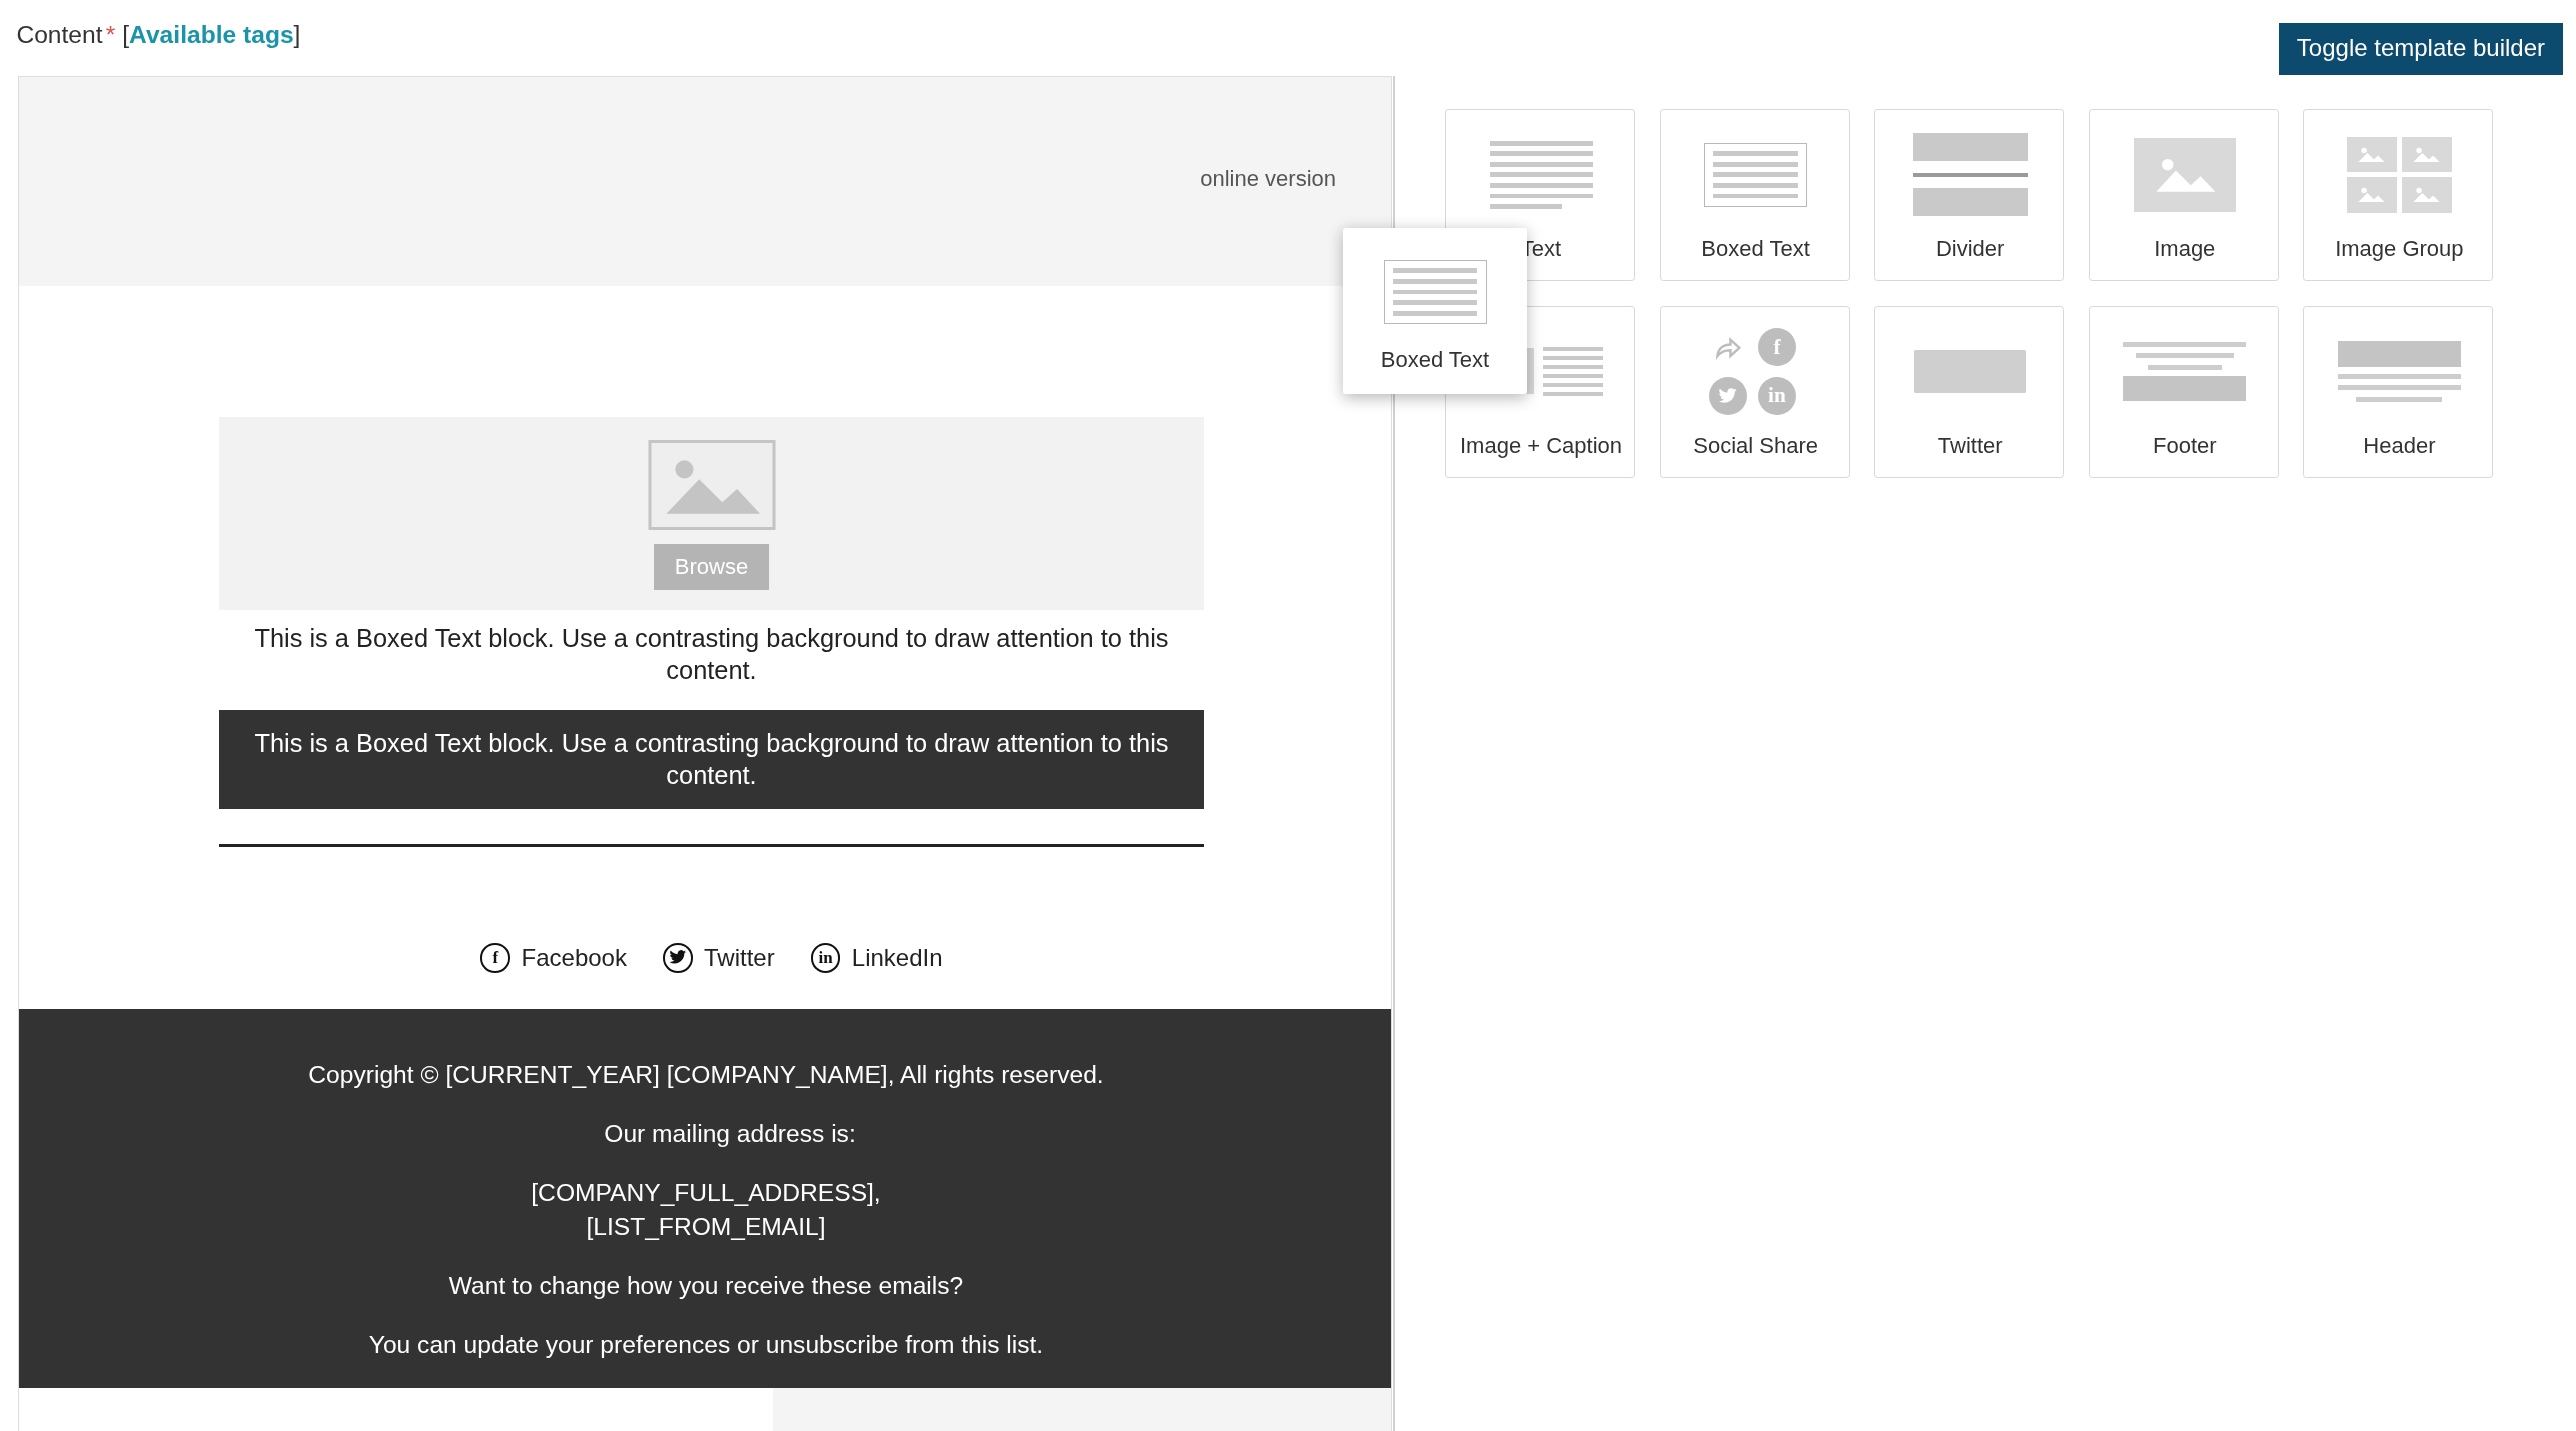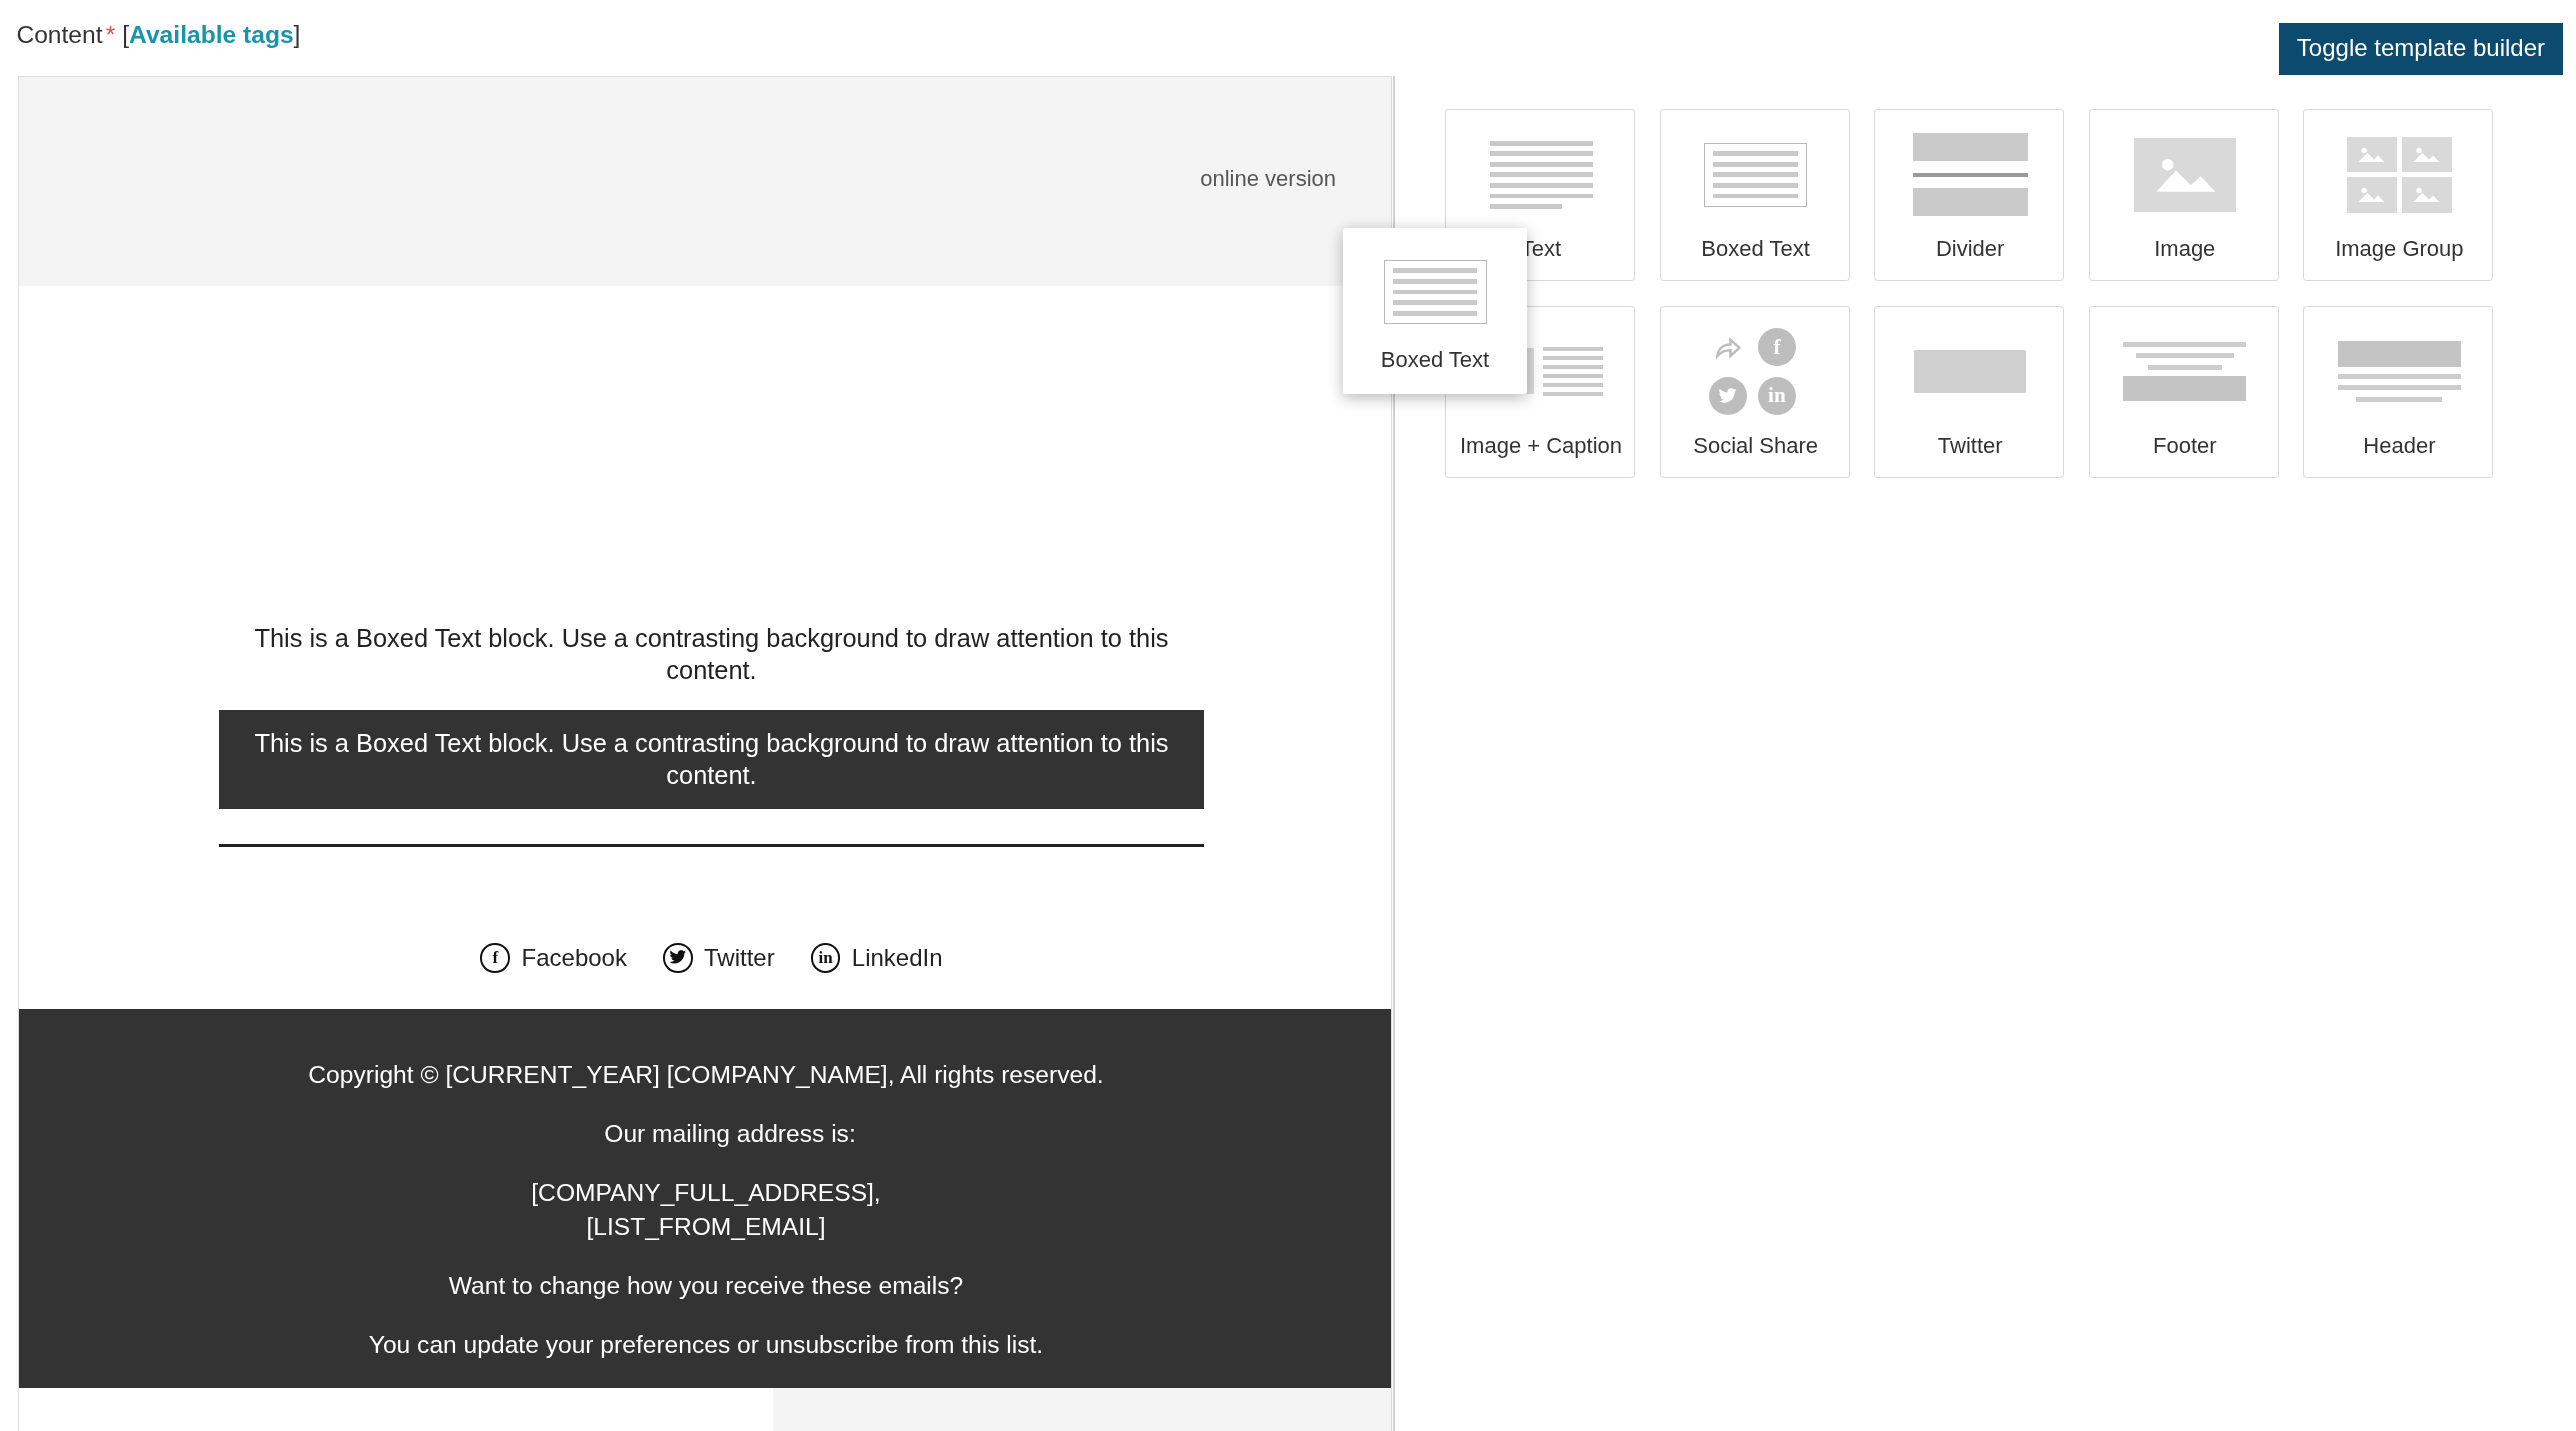--- a/index.html
+++ b/index.html
@@ -482,20 +482,29 @@
 </div>
 
 <div id="editor-pane">
 
   <div id="preheader">
     <div id="preheader-text">online version</div>
   </div>
 
   <div id="email-body">
 
+    <div class="img-block">
+      <div class="img-placeholder">
+        <svg width="121" height="84" viewBox="0 0 147 102" xmlns="http://www.w3.org/2000/svg">
+          <circle cx="40" cy="32" r="11" fill="#c4c4c4"></circle>
+          <polygon points="18,86 58,44 86,72 104,56 132,86" fill="#c4c4c4"></polygon>
+        </svg>
+      </div>
+      <button class="browse-button">Browse</button>
+    </div>
 
     <div class="plain-text-block">This is a Boxed Text block. Use a contrasting background to draw attention to this content.</div>
 
     <div class="boxed-text-block">This is a Boxed Text block. Use a contrasting background to draw attention to this content.</div>
 
     <div class="divider-block"></div>
 
 
     <div class="social-block">
       <div class="social-item">

